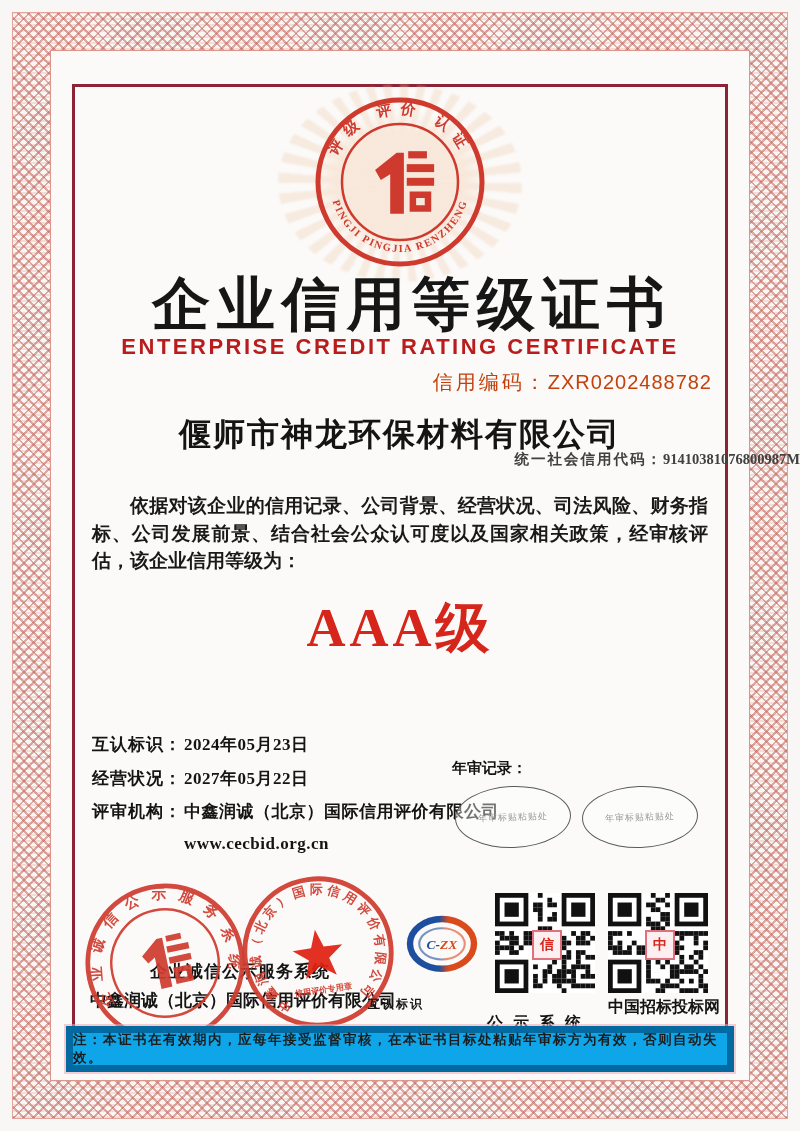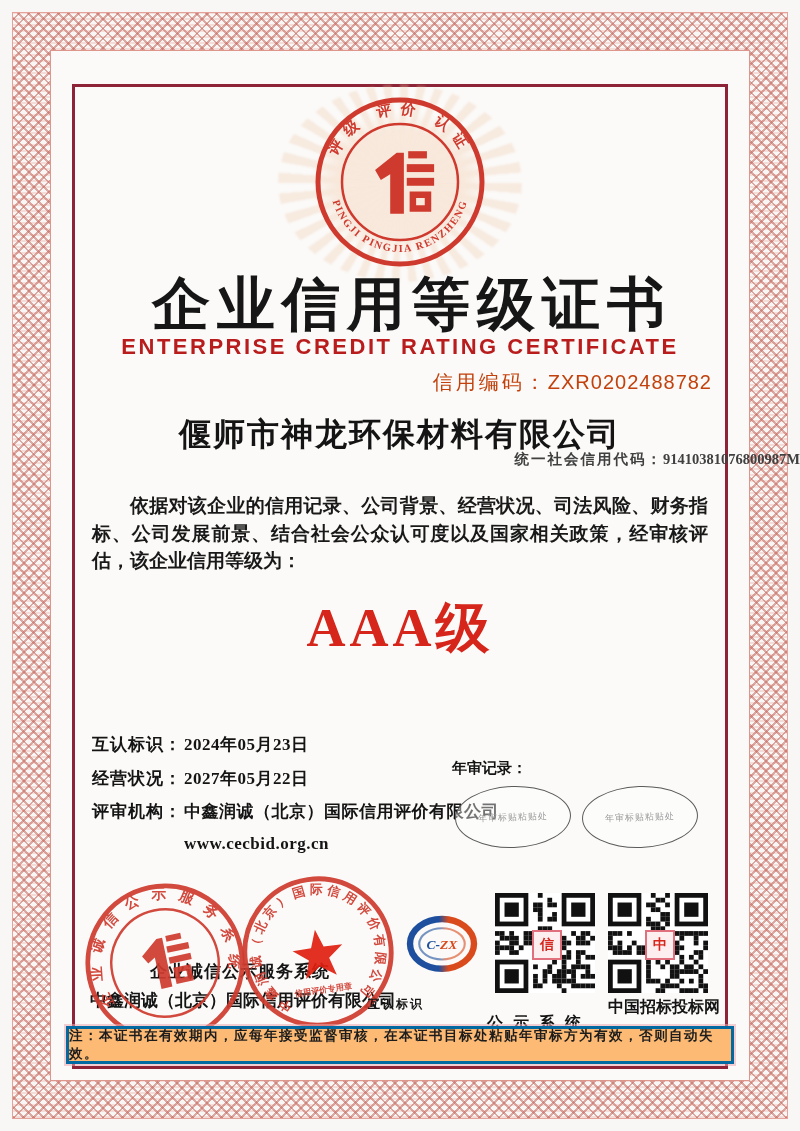--- a/index.html
+++ b/index.html
@@ -49,21 +49,21 @@
   .czx{left:406px;top:914px;width:72px;height:64px;}
   .czx-label{left:368px;top:996px;width:100px;text-align:left;font-size:12px;font-weight:900;letter-spacing:2px;}
   .qr{width:100px;height:100px;background:#fff;}
   .qr1{left:495px;top:893px;}
   .qr2{left:608px;top:893px;}
   .qr-center{position:absolute;width:26px;height:26px;left:37px;top:37px;background:#fdeef0;
     border:2px solid #e0707e;display:flex;align-items:center;justify-content:center;
     font-size:14px;font-weight:900;color:#d6251a;}
   .qr-label1{left:487px;top:997px;width:116px;text-align:left;font-size:16px;font-weight:900;letter-spacing:3px;margin-top:16px;}
   .qr-label2{left:598px;top:997px;width:122px;text-align:right;font-size:16px;font-weight:900;}
-  .footnote{left:66px;right:66px;top:1026px;height:32px;border:3px solid #0369a1;background:#fdba74;
+  .footnote{left:66px;right:66px;top:1026px;height:32px;border:7px solid #0369a1;background:#0ea5e9;
     box-shadow:0 0 0 2px rgba(235,170,180,.55);display:flex;align-items:center;justify-content:center;}
   .footnote span{font-size:13.5px;font-weight:700;letter-spacing:1.5px;color:#1d1d1d;}
   svg text{font-family:"Liberation Serif","DejaVu Serif",serif;}
 </style>
 </head>
 <body>
 
 <svg width="0" height="0" style="position:absolute" aria-hidden="true">
   <defs>
     <g id="xinlogo">

